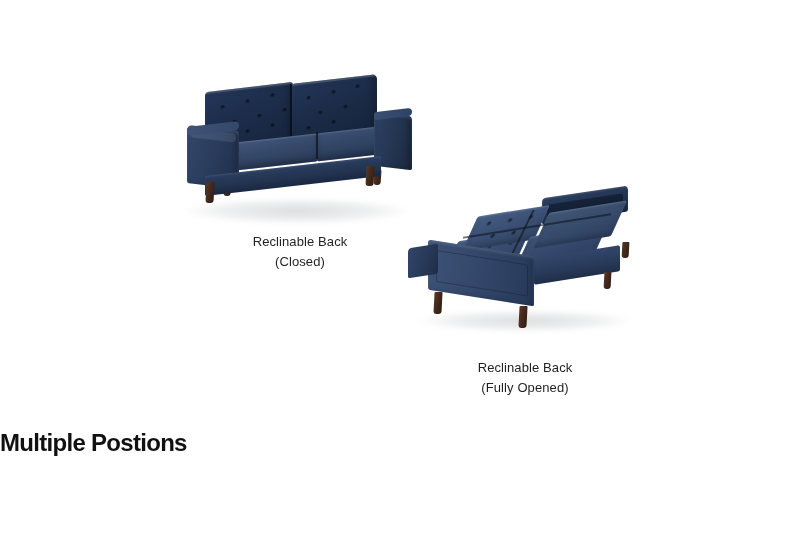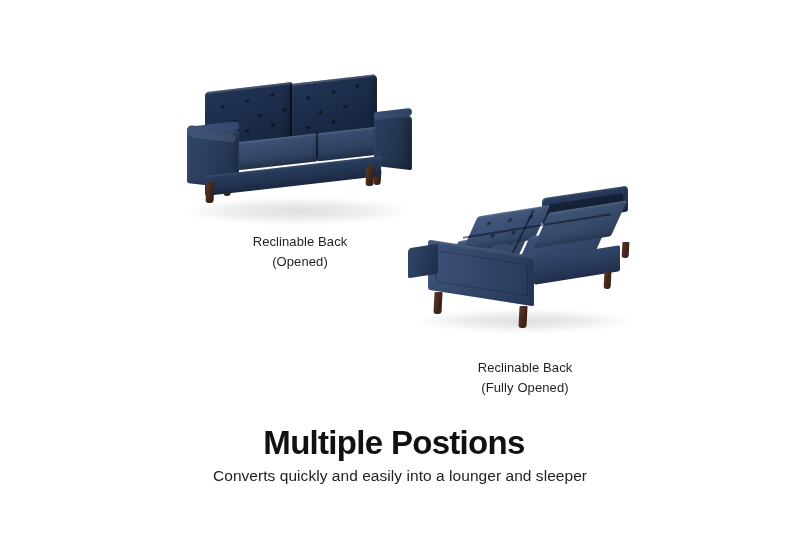--- a/index.html
+++ b/index.html
@@ -23,22 +23,22 @@
     font-size:13px;
     line-height:20px;
     letter-spacing:.1px;
     white-space:nowrap;
   }
   .caption span{display:block;}
 
   
   .headline{
     position:absolute;left:0;right:12px;top:424px;
-    text-align:center;
-    font-size:33px;
+    text-align:left;
+    font-size:24px;
     font-weight:700;
     color:#111111;
     letter-spacing:-.7px;
     line-height:38px;
   }
   .subhead{
     position:absolute;left:0;right:0;top:465px;
     text-align:center;
     font-size:15.5px;
     font-weight:400;
@@ -167,21 +167,21 @@
                   transform:skewY(-6.5deg);border-radius:2px;
                   box-shadow:inset 0 1px 2px rgba(200,215,240,.14);"></div>
 
       <div class="leg" style="left:28px;top:100px;width:8px;height:21px;transform:skewX(-3deg);"></div>
       <div class="leg" style="left:188px;top:84px;width:8px;height:20px;transform:skewX(-3deg);"></div>
     </div>
   </div>
 
   <div class="caption" style="left:195px;top:232px;width:210px;">
     <span>Reclinable Back</span>
-    <span>(Opened)</span>
+    <span>(Closed)</span>
   </div>
 
   <div class="figure" style="left:408px;top:192px;width:234px;height:140px;">
     <div class="floor-shadow" style="left:10px;top:118px;width:214px;height:22px;"></div>
 
     <div class="sofa">
 
       <div class="part" style="left:134px;top:0px;width:86px;height:26px;
                   background:linear-gradient(175deg,#2b3f60 0%,#21324f 55%,#18263d 100%);
                   transform:skewY(-8.5deg);border-radius:4px 4px 2px 2px;
@@ -254,15 +254,14 @@
       <div class="leg" style="left:214px;top:50px;width:7px;height:16px;transform:skewX(-3deg);"></div>
     </div>
   </div>
 
   <div class="caption" style="left:410px;top:358px;width:230px;">
     <span>Reclinable Back</span>
     <span>(Fully Opened)</span>
   </div>
 
   <div class="headline">Multiple Postions</div>
-  <div class="subhead">Converts quickly and easily into a lounger and sleeper</div>
 
 </div>
 
 </body></html>

